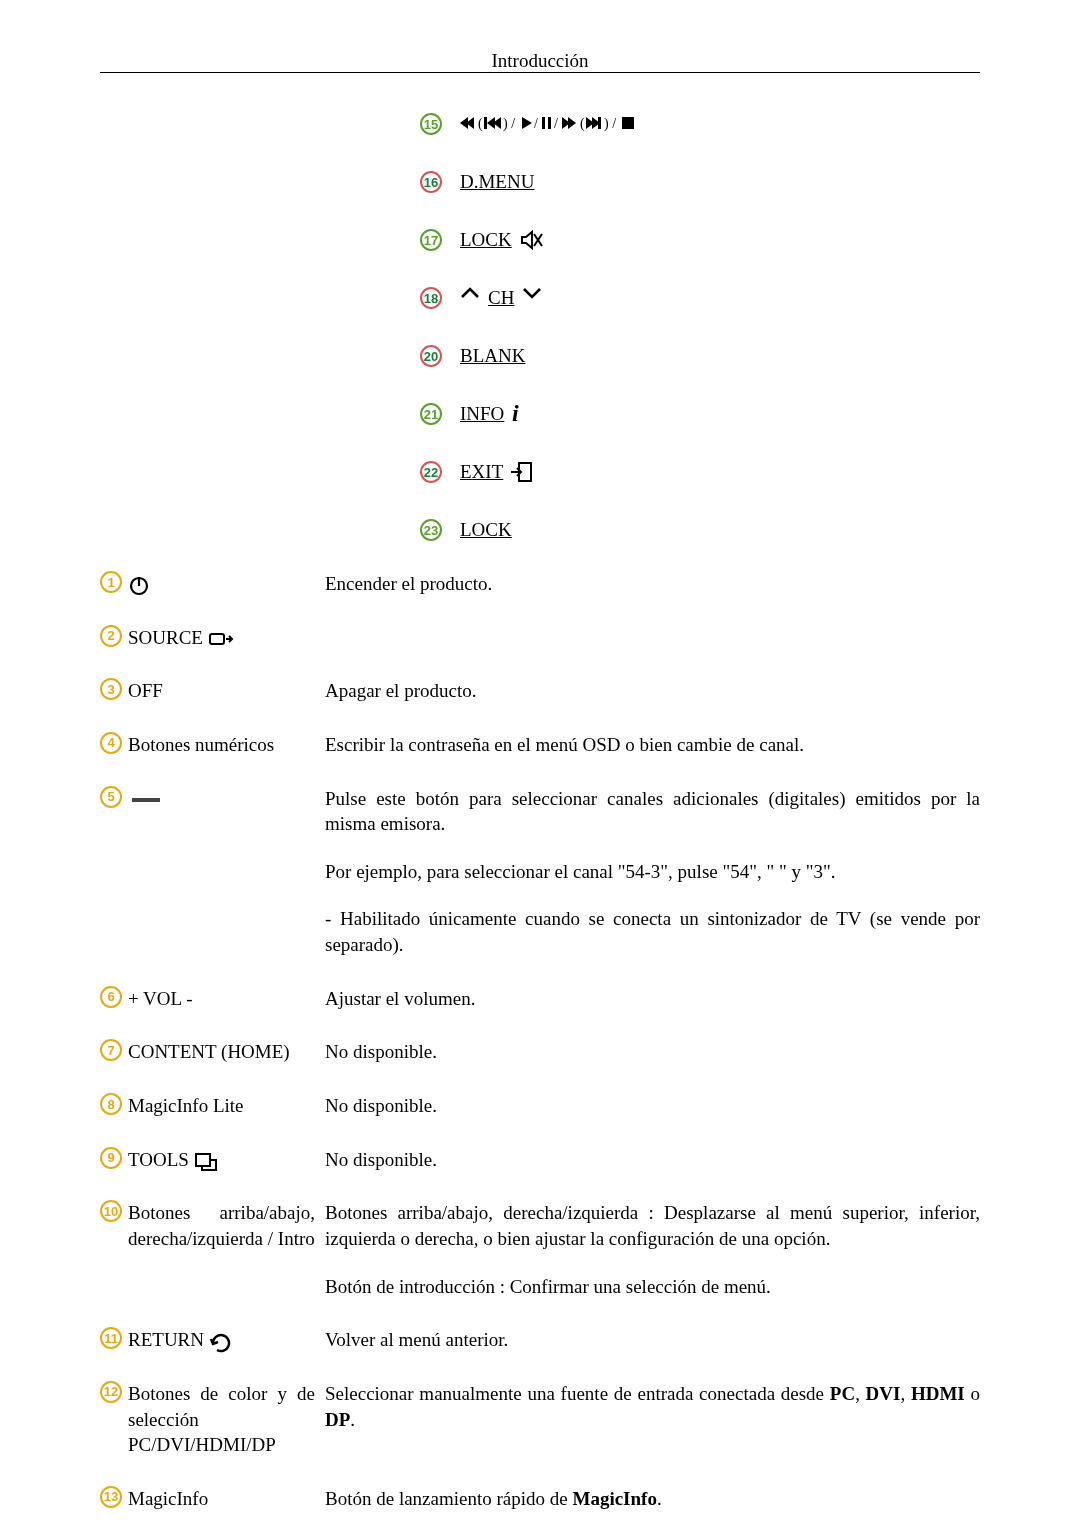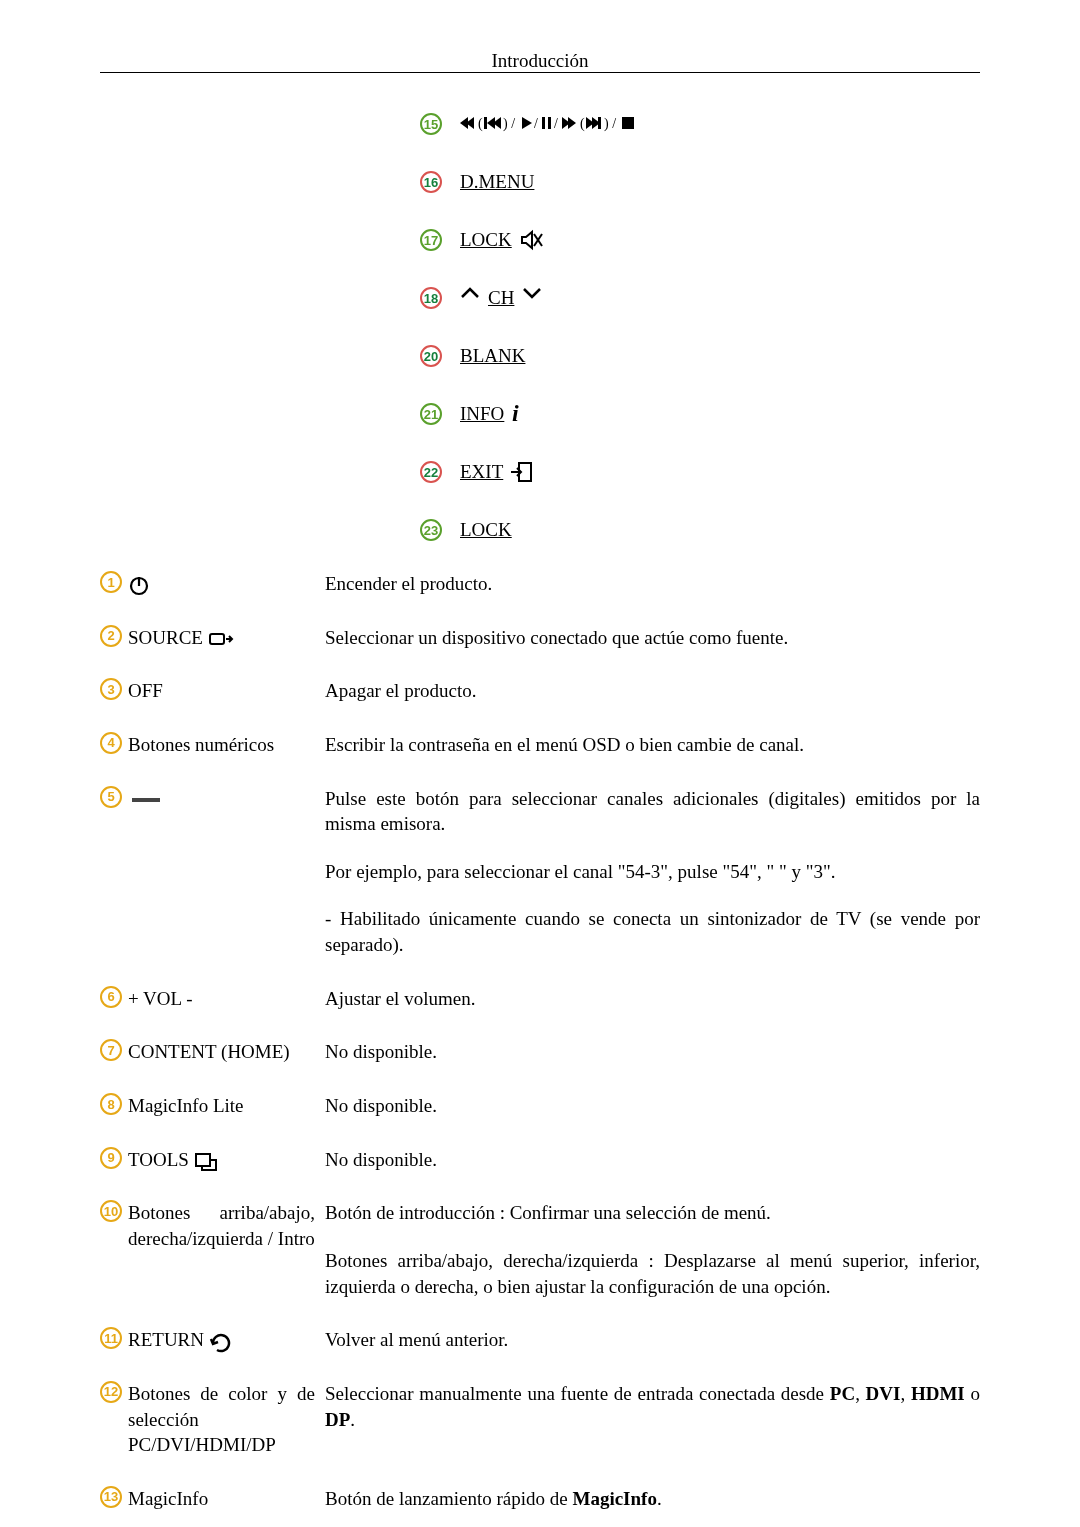--- a/index.html
+++ b/index.html
@@ -174,23 +174,20 @@
           <div class="desc-para">Encender el producto.</div>
         </div>
   </div>
       <div class="main-row">
     <div class="col-left">
       <span class="num-badge">2</span>
       <span class="text">SOURCE <svg class="icon" width="26" height="22">
               <use href="#ico-source"></use>
             </svg></span>
     </div>
-    <div class="col-right">
-          <div class="desc-para">Seleccionar un dispositivo conectado que actúe como fuente.</div>
-        </div>
   </div>
       <div class="main-row">
     <div class="col-left">
       <span class="num-badge">3</span>
       <span class="text">OFF </span>
     </div>
     <div class="col-right">
           <div class="desc-para">Apagar el producto.</div>
         </div>
   </div>
@@ -251,22 +248,22 @@
     <div class="col-right">
           <div class="desc-para">No disponible.</div>
         </div>
   </div>
       <div class="main-row">
     <div class="col-left">
       <span class="num-badge">10</span>
       <span class="text">Botones arriba/abajo, derecha/izquierda / Intro </span>
     </div>
     <div class="col-right">
+          <div class="desc-para">Botones arriba/abajo, derecha/izquierda : Desplazarse al menú superior, inferior, izquierda o derecha, o bien ajustar la configuración de una opción.</div>
           <div class="desc-para">Botón de introducción : Confirmar una selección de menú.</div>
-          <div class="desc-para">Botones arriba/abajo, derecha/izquierda : Desplazarse al menú superior, inferior, izquierda o derecha, o bien ajustar la configuración de una opción.</div>
         </div>
   </div>
       <div class="main-row">
     <div class="col-left">
       <span class="num-badge">11</span>
       <span class="text">RETURN <svg class="icon" width="26" height="22">
               <use href="#ico-return"></use>
             </svg></span>
     </div>
     <div class="col-right">

